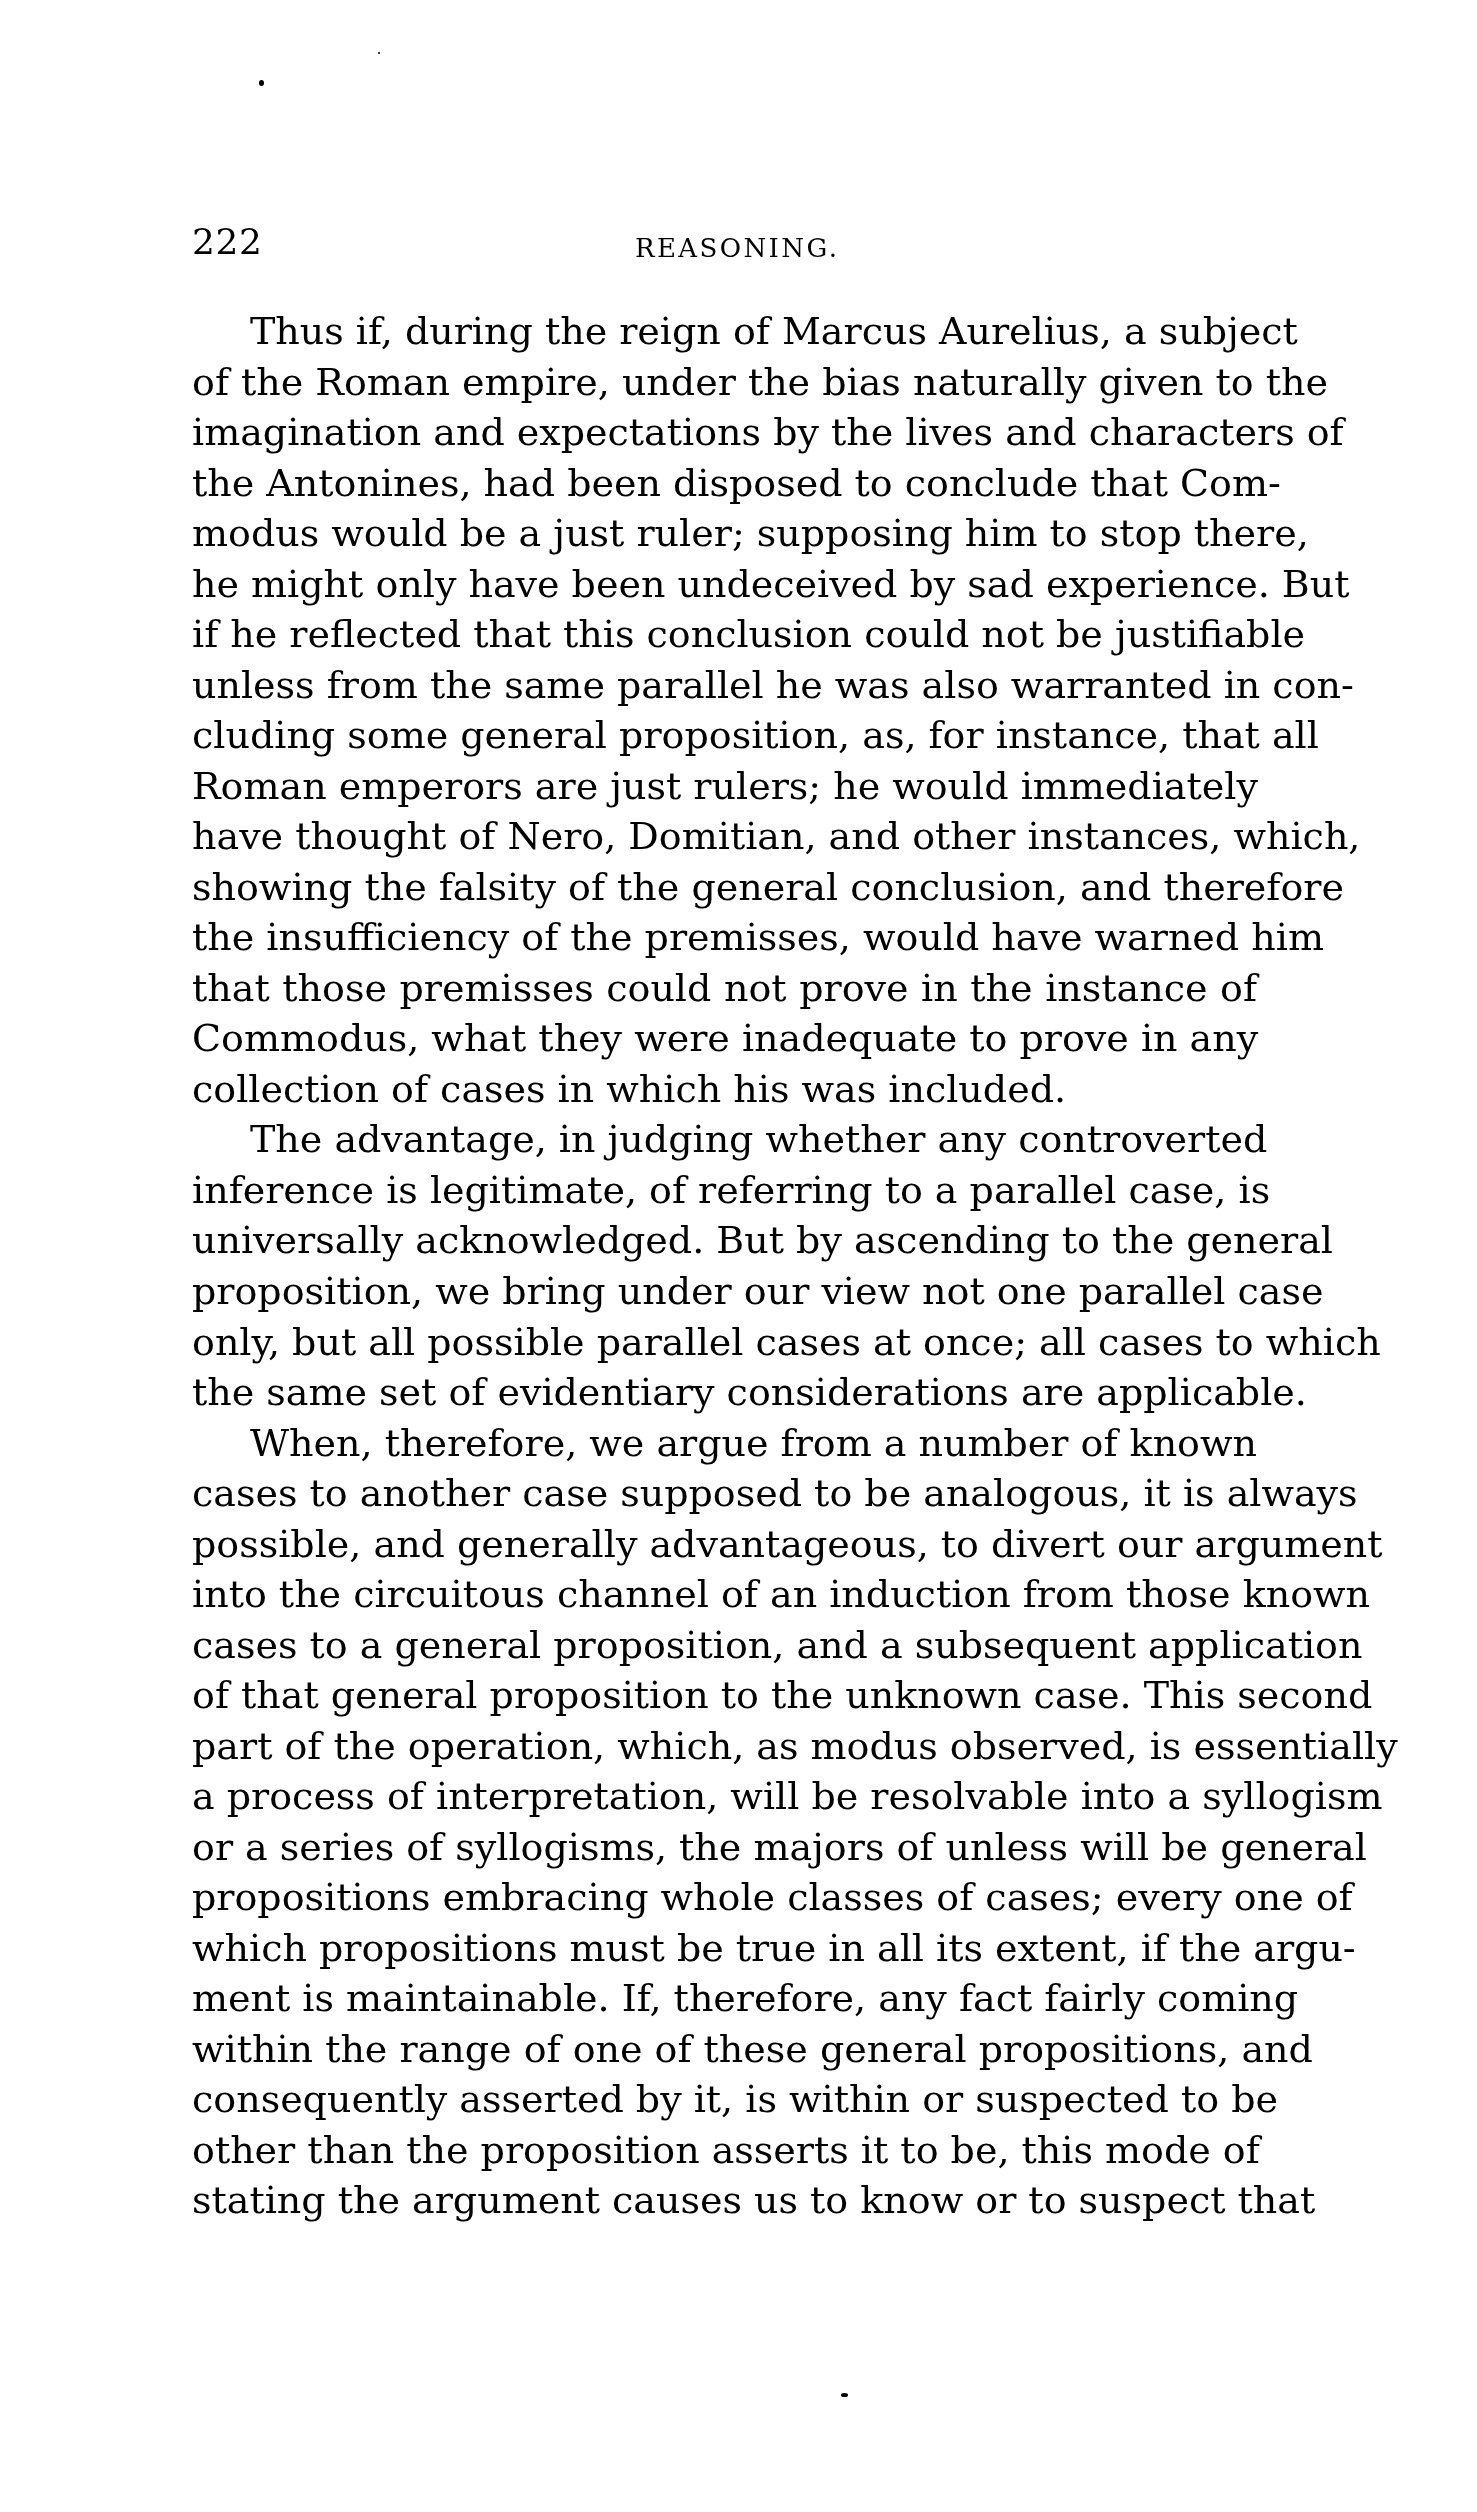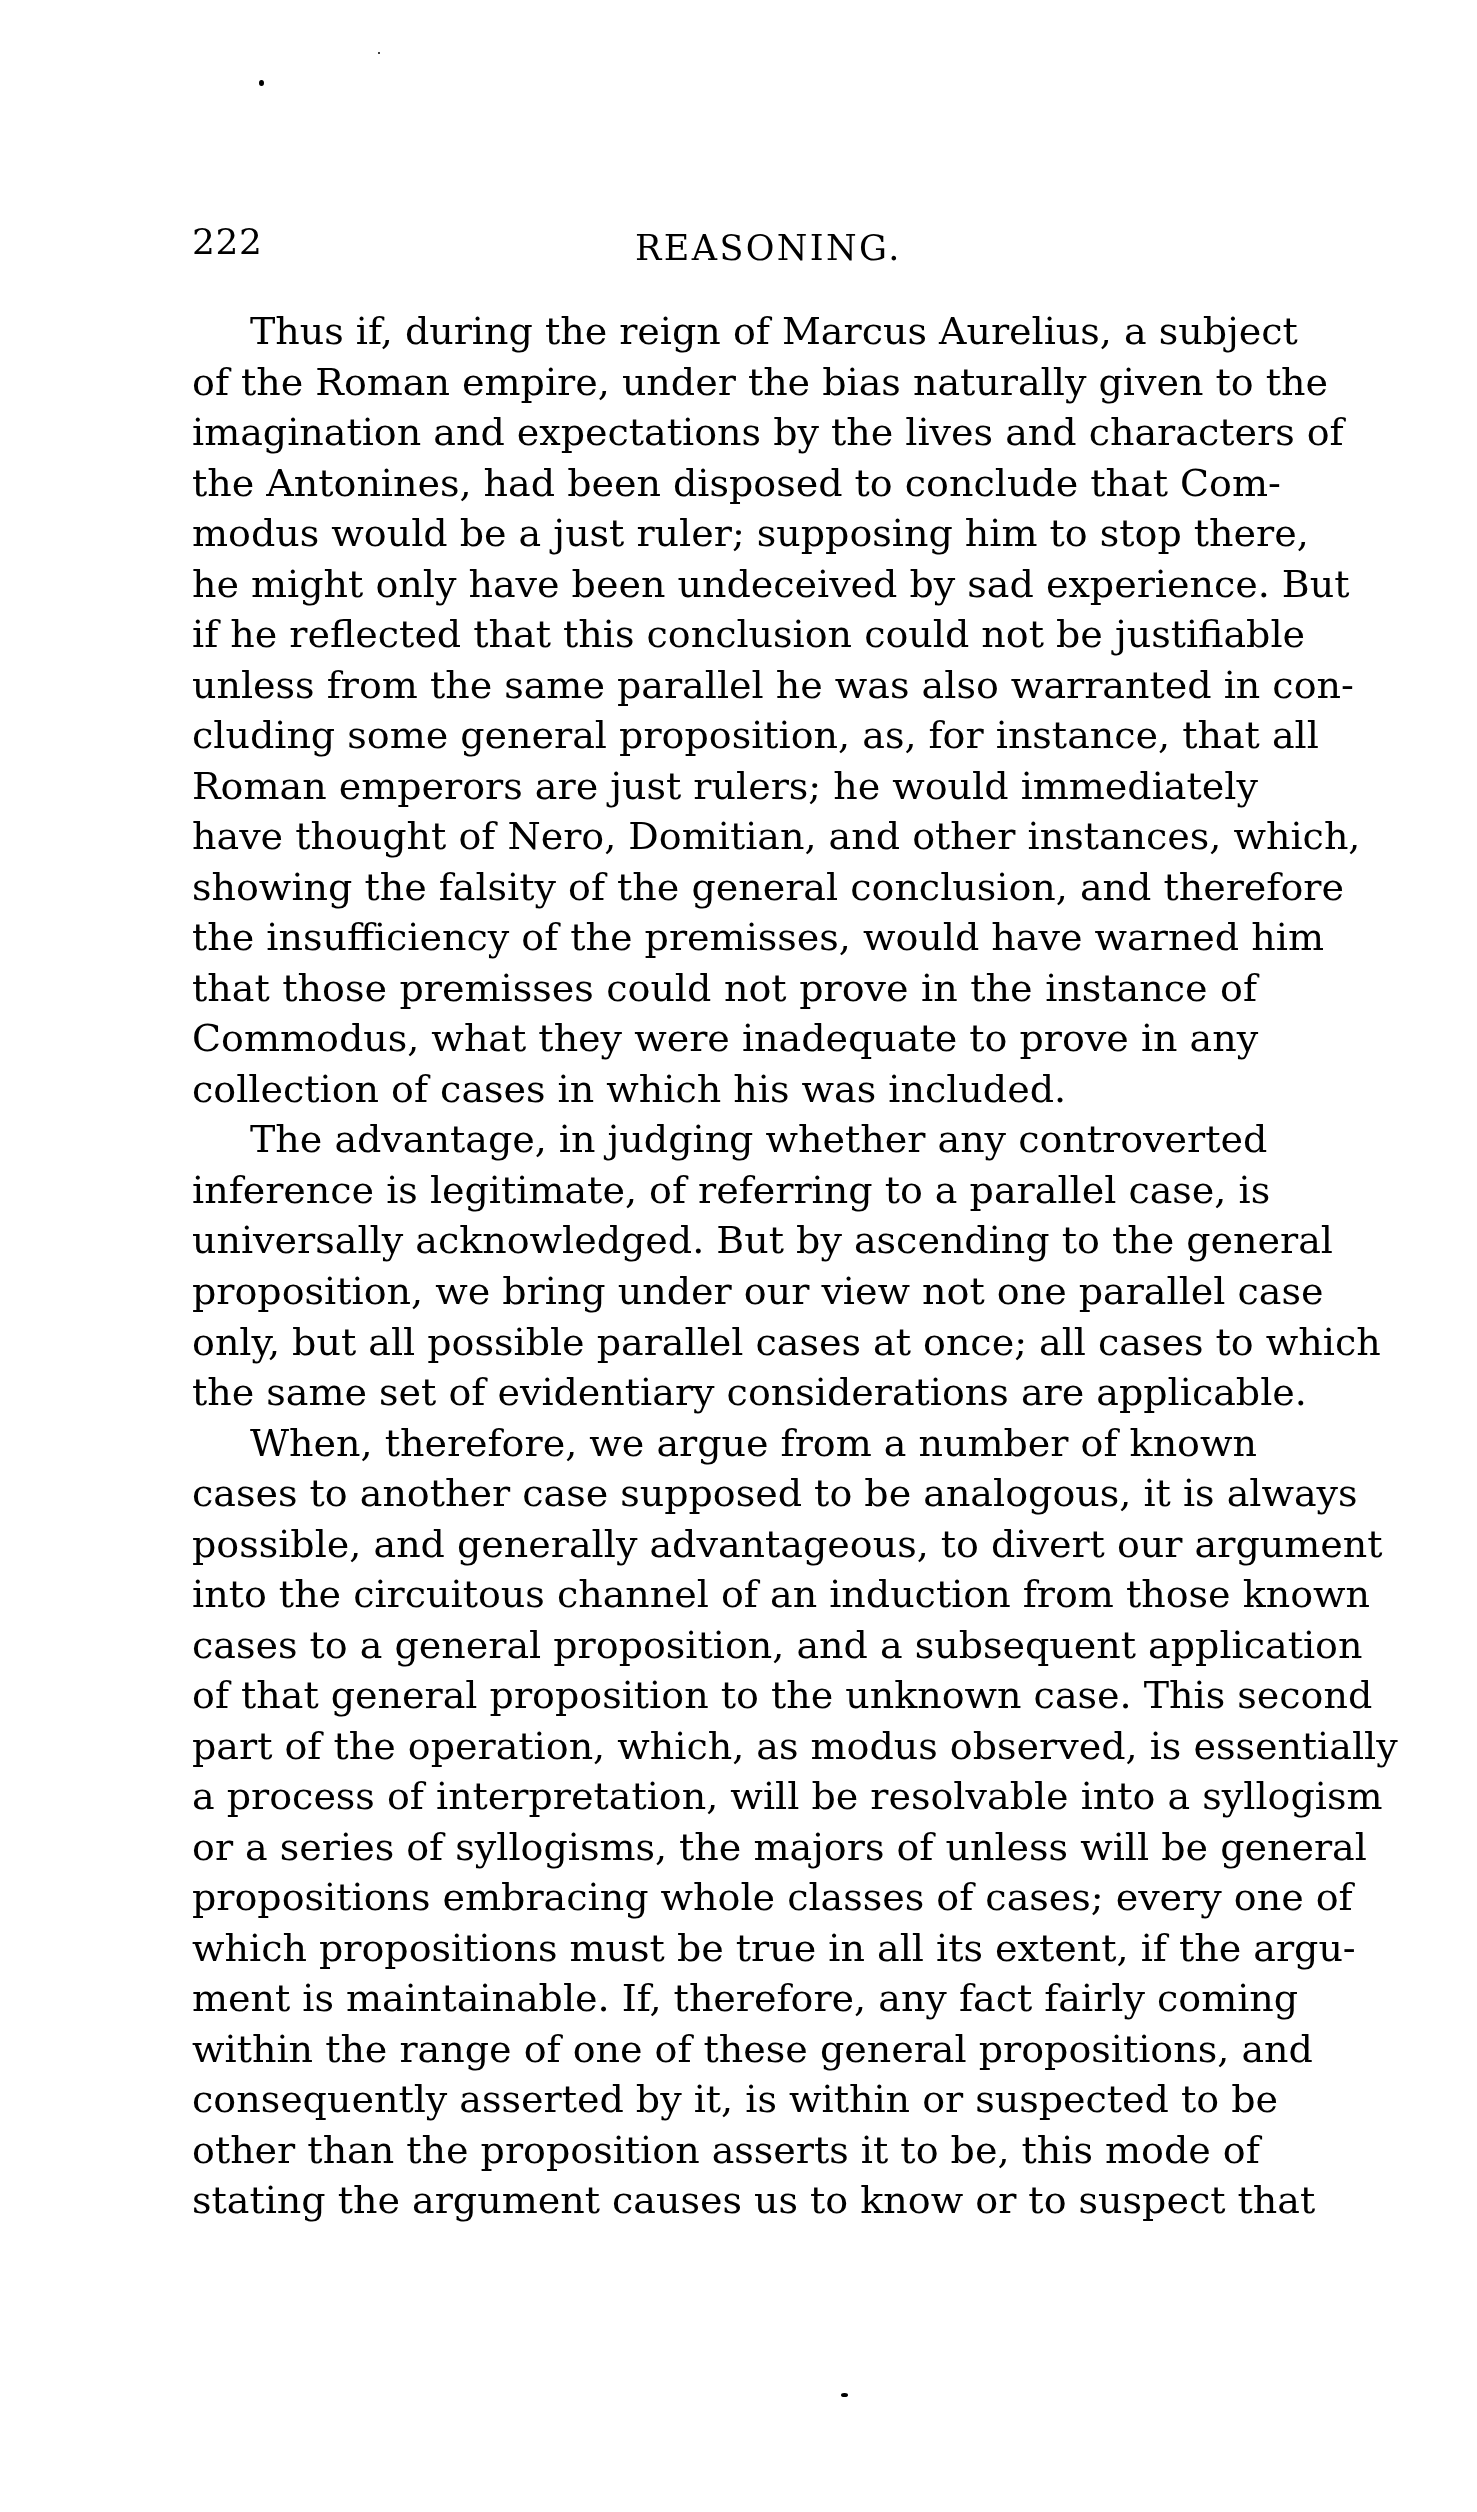--- a/index.html
+++ b/index.html
@@ -5,21 +5,21 @@
   html, body { margin: 0; padding: 0; background: #ffffff; }
   body { width: 1478px; height: 2512px; position: relative; overflow: hidden; }
   .page { position: absolute; left: 0; top: 0; width: 1300px; height: 2512px; background: #ffffff; }
   .page-number {
     position: absolute; left: 192px; top: 221px;
     font-family: "DejaVu Serif", serif; font-size: 36px; line-height: 42px;
     color: #000; letter-spacing: 0.6px;
   }
   .running-head {
     position: absolute; left: 635px; top: 230px; width: 196px;
-    font-family: "DejaVu Serif", serif; font-size: 35px; line-height: 36px;
+    font-family: "DejaVu Serif", serif; font-size: 26px; line-height: 36px;
     color: #000; letter-spacing: 2.4px; text-align: left;
   }
   .body-text {
     position: absolute; left: 192px; top: 0; width: 1065px;
     font-family: "DejaVu Serif", serif; font-size: 38px; color: #000;
   }
   .line {
     position: absolute; left: 0; width: 1065px; height: 51px;
     line-height: 51px; white-space: nowrap;
     text-align: justify; text-align-last: justify;

